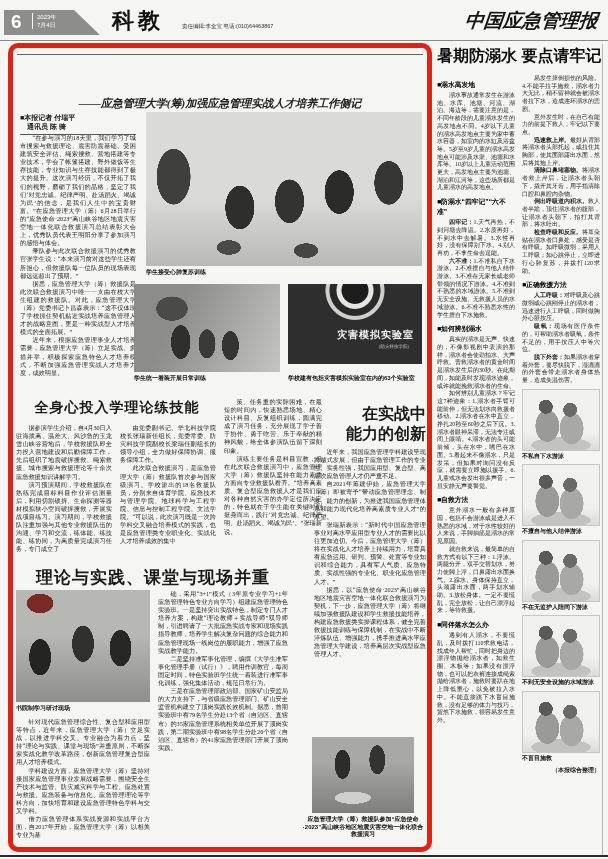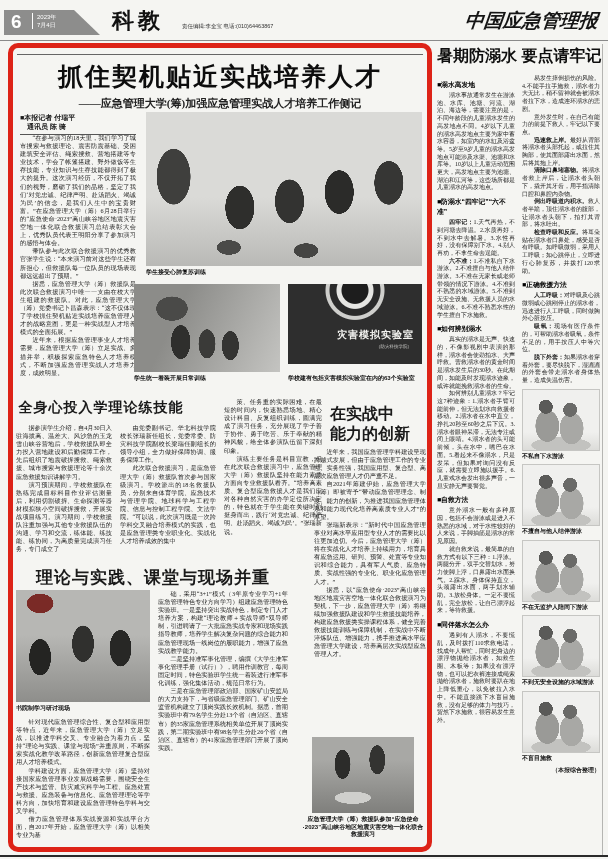--- a/index.html
+++ b/index.html
@@ -18,21 +18,21 @@
   .bottom-rule{position:absolute;left:0;top:855px;width:608px;height:2px;background:#2a2a2a;}
   .right-edge{position:absolute;left:602px;top:44px;width:1px;height:811px;background:#b5b5b2;}
   
   .redbox{position:absolute;left:8px;top:43px;width:424px;height:809px;border:5px solid #dd2317;
           border-radius:10px;box-sizing:border-box;z-index:50;pointer-events:none;}
   .article-topline{position:absolute;left:17px;top:54px;width:406px;height:1px;background:#666;}
   
   .headline{position:absolute;left:18px;top:60px;width:404px;text-align:center;font-size:25px;
             font-weight:900;letter-spacing:2px;color:#0d0d0d;}
   .subhead{position:absolute;left:18px;top:96px;width:404px;text-align:center;font-size:11px;
-           font-family:"Liberation Serif","DejaVu Serif",serif;font-weight:bold;color:#222;}
+           font-family:"Liberation Serif","DejaVu Serif",serif;font-style:italic;font-weight:bold;color:#222;}
   .byline{position:absolute;left:20px;top:113px;width:116px;font-size:7px;font-weight:bold;
           line-height:9px;border-bottom:1px solid #555;padding-bottom:3px;}
   .txt{font-family:"Liberation Serif","DejaVu Serif",serif;font-size:6.2px;line-height:8.1px;
        text-align:justify;overflow:hidden;color:#1c1c1c;}
   .txt p{margin:0;text-indent:2em;}
   .txt b{font-family:"Liberation Sans","DejaVu Sans",sans-serif;}
   .introcol{position:absolute;left:20px;top:134px;width:116px;height:258px;}
   .photo{position:absolute;overflow:hidden;}
   .photo1{left:146px;top:112px;width:276px;height:154px;background:
       radial-gradient(ellipse 28px 46px at 10% 42%,#3f3f3d 0 60%,transparent 61%),
@@ -63,26 +63,26 @@
       radial-gradient(ellipse 13px 24px at 30% 36%,#2c2c2a 0 60%,transparent 61%),
       radial-gradient(ellipse 13px 24px at 64% 30%,#333331 0 60%,transparent 61%),
       radial-gradient(ellipse 30px 10px at 40% 80%,#cfcfcc 0 60%,transparent 61%),
       linear-gradient(#a8a8a5 0 30%,#7f7f7c 100%);}
   .cap{font-size:6px;font-weight:bold;color:#111;line-height:7.5px;}
   .cap1{position:absolute;left:146px;top:269px;width:276px;}
   .cap2{position:absolute;left:134px;top:375px;width:146px;}
   .cap3{position:absolute;left:288px;top:375px;width:134px;}
   .cap4{position:absolute;left:16px;top:705px;width:134px;}
   .cap5{position:absolute;left:300px;top:816px;width:126px;text-align:center;}
-  .sec2-head{position:absolute;left:0;top:399px;width:202px;text-align:center;font-size:14px;font-weight:900;
+  .sec2-head{position:absolute;left:16px;top:399px;width:202px;text-align:center;font-size:14px;font-weight:900;
              font-family:Liberation Sans, sans-serif;letter-spacing:1px;}
   .s2c1{position:absolute;left:16px;top:424px;width:96px;height:136px;}
   .s2c2{position:absolute;left:120px;top:424px;width:96px;height:136px;}
   .s2c3{position:absolute;left:224px;top:398px;width:98px;height:162px;}
-  .sec3-head{position:absolute;left:330px;top:404px;width:96px;text-align:left;font-size:16px;font-weight:900;
+  .sec3-head{position:absolute;left:330px;top:404px;width:96px;text-align:right;font-size:16px;font-weight:900;
              font-family:"Liberation Serif","DejaVu Serif",serif;line-height:20px;}
   .s3col{position:absolute;left:314px;top:448px;width:112px;height:286px;}
   .sec4-head{position:absolute;left:16px;top:566px;width:274px;text-align:center;font-size:17px;font-weight:900;
              font-family:"Liberation Serif","DejaVu Serif",serif;letter-spacing:1px;}
   .s4c1{position:absolute;left:16px;top:718px;width:134px;height:134px;}
   .s4c2{position:absolute;left:158px;top:590px;width:130px;height:262px;}
   
   .sidebar{position:absolute;left:437px;top:44px;width:163px;height:810px;}
   .sb-title{font-size:16px;font-weight:900;letter-spacing:0;white-space:nowrap;color:#0e0e0e;margin:2px 12px 8px 0;}
   .sb-cols{display:flex;gap:7px;}
@@ -116,21 +116,20 @@
   <div class="section-title">科教</div>
   <div class="editor-line">责任编辑:李全宝 电话:(010)64463867</div>
   <div class="masthead">中国应急管理报</div>
   <div class="header-rule"></div>
   <div class="bottom-rule"></div>
   <div class="right-edge"></div>
 
   <div class="redbox"></div>
   <div class="article-topline"></div>
 
-  <div class="headline">抓住契机贴近实战培养人才</div>
   <div class="subhead">——应急管理大学(筹)加强应急管理实战人才培养工作侧记</div>
   <div class="byline">
     <div>■本报记者 付瑞平</div>
     <div style="text-indent:1em;">通讯员 陈 骑</div>
   </div>
 
   <div class="txt introcol">
 
   <p>“在参与演习的18天里，我们学习了城市搜索与救援理论、震害防震基础、受困建筑安全评估、绳索搜救、营地搭建等专业技术，学会了帐篷搭建、野外做饭等生存技能，专业知识与生存技能都得到了极大的提升。这次演习经历，不仅开拓了我们的视野，磨砺了我们的品格，坚定了我们‘对党忠诚、纪律严明、赴汤蹈火、竭诚为民’的信念，是我们人生中的宝贵财富。”在应急管理大学（筹）6月28日举行的“应急使命·2023”高山峡谷地区地震灾害空地一体化联合救援演习总结表彰大会上，优秀队员代表王明阳分享了参加演习的感悟与体会。</p>
       <p>带队参与此次联合救援演习的优秀教官张学生说：“本来演习前对这些学生还有所担心，但救援队每一位队员的现场表现都远远超出了预期。”</p>

